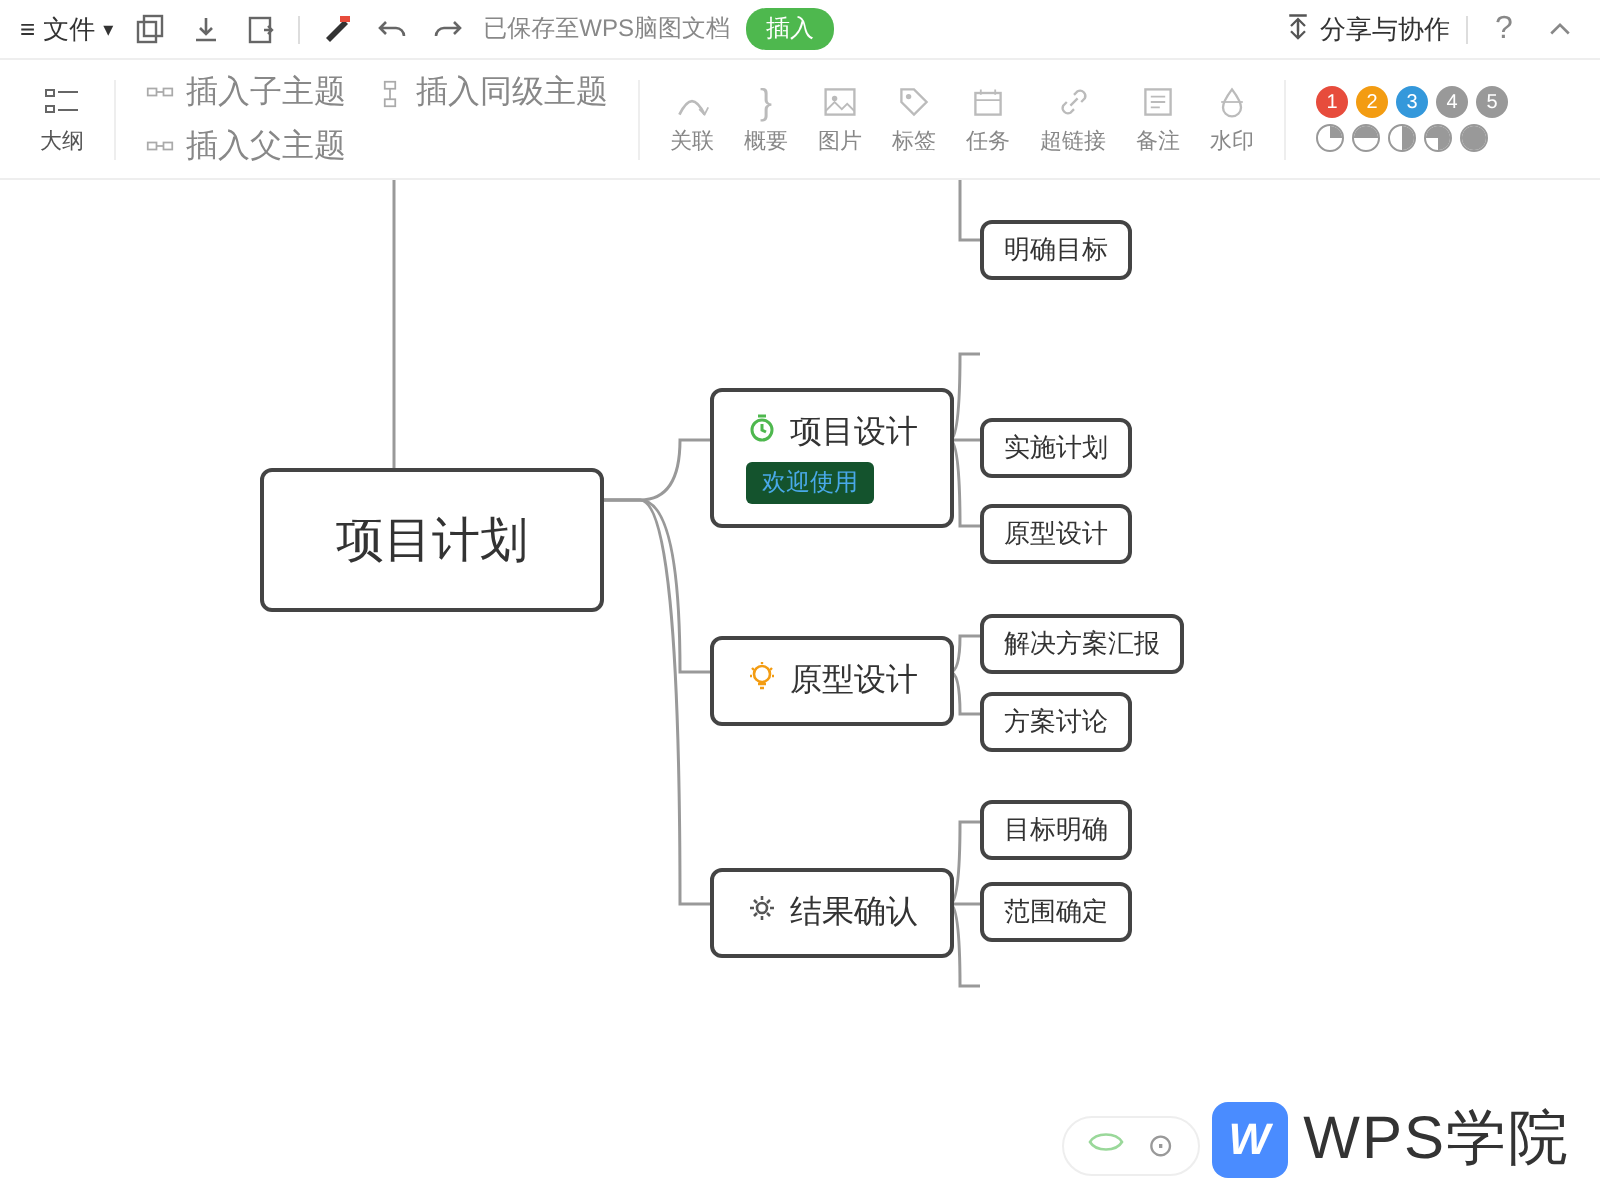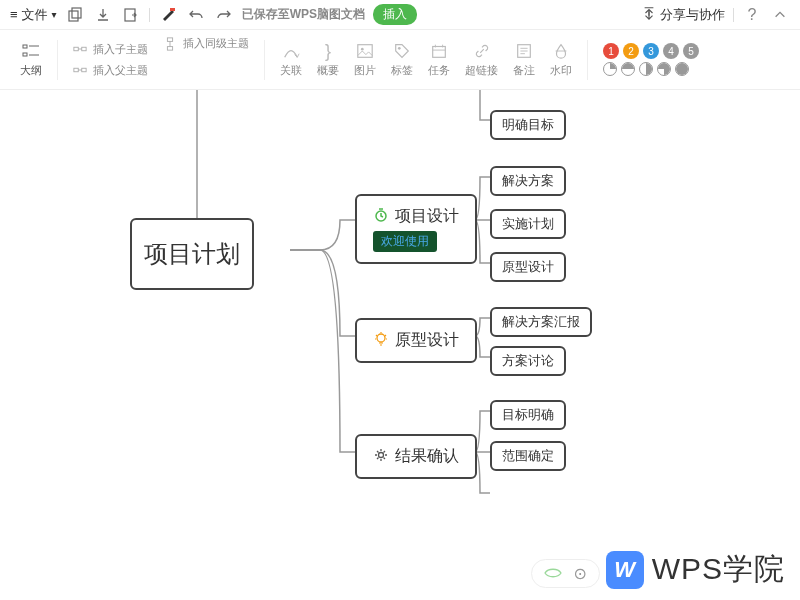--- a/index.html
+++ b/index.html
@@ -3,33 +3,33 @@
   <meta charset="utf-8">
   <style>
     * { margin: 0; padding: 0; box-sizing: border-box; }
     body { font-family: "Microsoft YaHei", Arial, sans-serif; background: #fff; width: 800px; height: 600px; overflow: hidden; position: relative; }
     
     
     .top-bar { height: 30px; display: flex; align-items: center; padding: 0 10px; border-bottom: 1px solid #eee; gap: 8px; }
     .top-bar .menu-btn { display: flex; align-items: center; gap: 4px; font-size: 13px; color: #333; cursor: pointer; }
     .top-bar .icon-btn { width: 20px; height: 20px; display: flex; align-items: center; justify-content: center; cursor: pointer; color: #555; }
     .top-bar .divider { width: 1px; height: 14px; background: #ddd; }
-    .top-bar .save-text { font-size: 12px; color: #888; font-weight: bold; }
+    .top-bar .save-text { font-size: 12px; color: #888; }
     .top-bar .insert-btn { background: #4eb84e; color: #fff; padding: 2px 10px; border-radius: 10px; font-size: 12px; cursor: pointer; }
     .top-bar .spacer { flex: 1; }
     .top-bar .share-btn { display: flex; align-items: flex-start; gap: 4px; font-size: 13px; color: #333; cursor: pointer; }
     
     
     .tool-bar { height: 60px; display: flex; align-items: center; padding: 0 20px; gap: 15px; border-bottom: 1px solid #eee; }
     .tool-item { display: flex; flex-direction: column; align-items: center; gap: 2px; cursor: pointer; }
     .tool-icon { width: 20px; height: 20px; display: flex; align-items: center; justify-content: center; color: #888; }
     .tool-label { font-size: 11px; color: #888; white-space: nowrap; }
     .tool-label.dark { color: #555; }
     .insert-row { display: flex; flex-direction: column; gap: 6px; align-items: flex-start; }
-    .insert-item { display: flex; align-items: center; gap: 6px; font-size: 11px; color: #888; cursor: pointer; }
+    .insert-item { display: flex; align-items: center; gap: 6px; font-size: 16px; color: #888; cursor: pointer; }
     .vdiv { width: 1px; height: 40px; background: #eee; }
     
     
     .circles { display: flex; gap: 4px; align-items: center; }
     .circle { width: 16px; height: 16px; border-radius: 50%; display: flex; align-items: center; justify-content: center; font-size: 10px; color: #fff; cursor: pointer; }
     .circle.c1 { background: #e74c3c; }
     .circle.c2 { background: #f39c12; }
     .circle.c3 { background: #3498db; }
     .circle.c4 { background: #999; }
     .circle.c5 { background: #999; }
@@ -38,21 +38,21 @@
     .pie::after { content: ''; position: absolute; background: #999; }
     .pie.p1::after { width: 50%; height: 50%; top: 0; right: 0; border-radius: 0 100% 0 0; }
     .pie.p2::after { width: 100%; height: 50%; top: 0; border-radius: 100% 100% 0 0 / 200% 200% 0 0; }
     .pie.p3::after { width: 50%; height: 100%; right: 0; border-radius: 0 100% 100% 0 / 0 50% 50% 0; }
     .pie.p4::after { width: 100%; height: 100%; border-radius: 50%; clip-path: polygon(50% 0, 100% 0, 100% 100%, 50% 100%, 50% 50%, 0 50%, 0 0); }
     .pie.p5::after { width: 100%; height: 100%; border-radius: 50%; }
     
     
     .canvas { position: relative; width: 800px; height: 510px; overflow: hidden; }
     .node { position: absolute; border: 2px solid #444; border-radius: 6px; padding: 6px 12px; background: #fff; font-size: 14px; color: #333; display: flex; align-items: center; gap: 6px; }
-    .node.root { font-size: 24px; padding: 18px 12px; border-width: 2px; }
+    .node.root { font-size: 24px; padding: 18px 36px; border-width: 2px; margin-top: 16px; }
     .node.sub { font-size: 16px; padding: 10px 16px; flex-direction: column; align-items: flex-start; gap: 4px; }
     .node.sub .sub-title { display: flex; align-items: flex-end; gap: 6px; }
     .node.leaf { font-size: 13px; padding: 4px 10px; border-radius: 6px; }
     
     svg.connectors { position: absolute; top: 0; left: 0; width: 800px; height: 510px; pointer-events: none; }
     
     
     .watermark { position: absolute; bottom: 10px; right: 15px; display: flex; align-items: center; gap: 8px; }
     .wps-logo { width: 38px; height: 38px; background: #4a8cff; border-radius: 8px; display: flex; align-items: center; justify-content: center; color: #fff; font-size: 22px; font-weight: bold; font-style: italic; }
     .wps-text { font-size: 30px; color: #333; font-weight: 500; letter-spacing: 1px; }
@@ -286,23 +286,20 @@
     <div class="sub-title">
       <span><svg width="16" height="16" viewBox="0 0 16 16">
             <circle cx="8" cy="9" r="5" fill="none" stroke="#4eb84e" stroke-width="1.5"></circle>
             <path d="M8 6v3l2 1" stroke="#4eb84e" stroke-width="1.5" fill="none"></path>
             <path d="M6 2h4" stroke="#4eb84e" stroke-width="1.5"></path>
           </svg></span>
       <span>项目设计</span>
     </div>
     <div class="welcome-tag" style="background:#14532d;color:#49a9e8;padding:2px 8px;border-radius:3px;font-size:12px">欢迎使用</div>
   </div>
-  <div class="node leaf" style="left:490px;top:76px">
-      <span>解决方案</span>
-    </div>
   <div class="node leaf" style="left:490px;top:119px">
       <span>实施计划</span>
     </div>
   <div class="node leaf" style="left:490px;top:162px">
       <span>原型设计</span>
     </div>
 
   <div class="node sub" style="left:355px;top:228px">
     <div class="sub-title">
       <span><svg width="16" height="16" viewBox="0 0 16 16">

